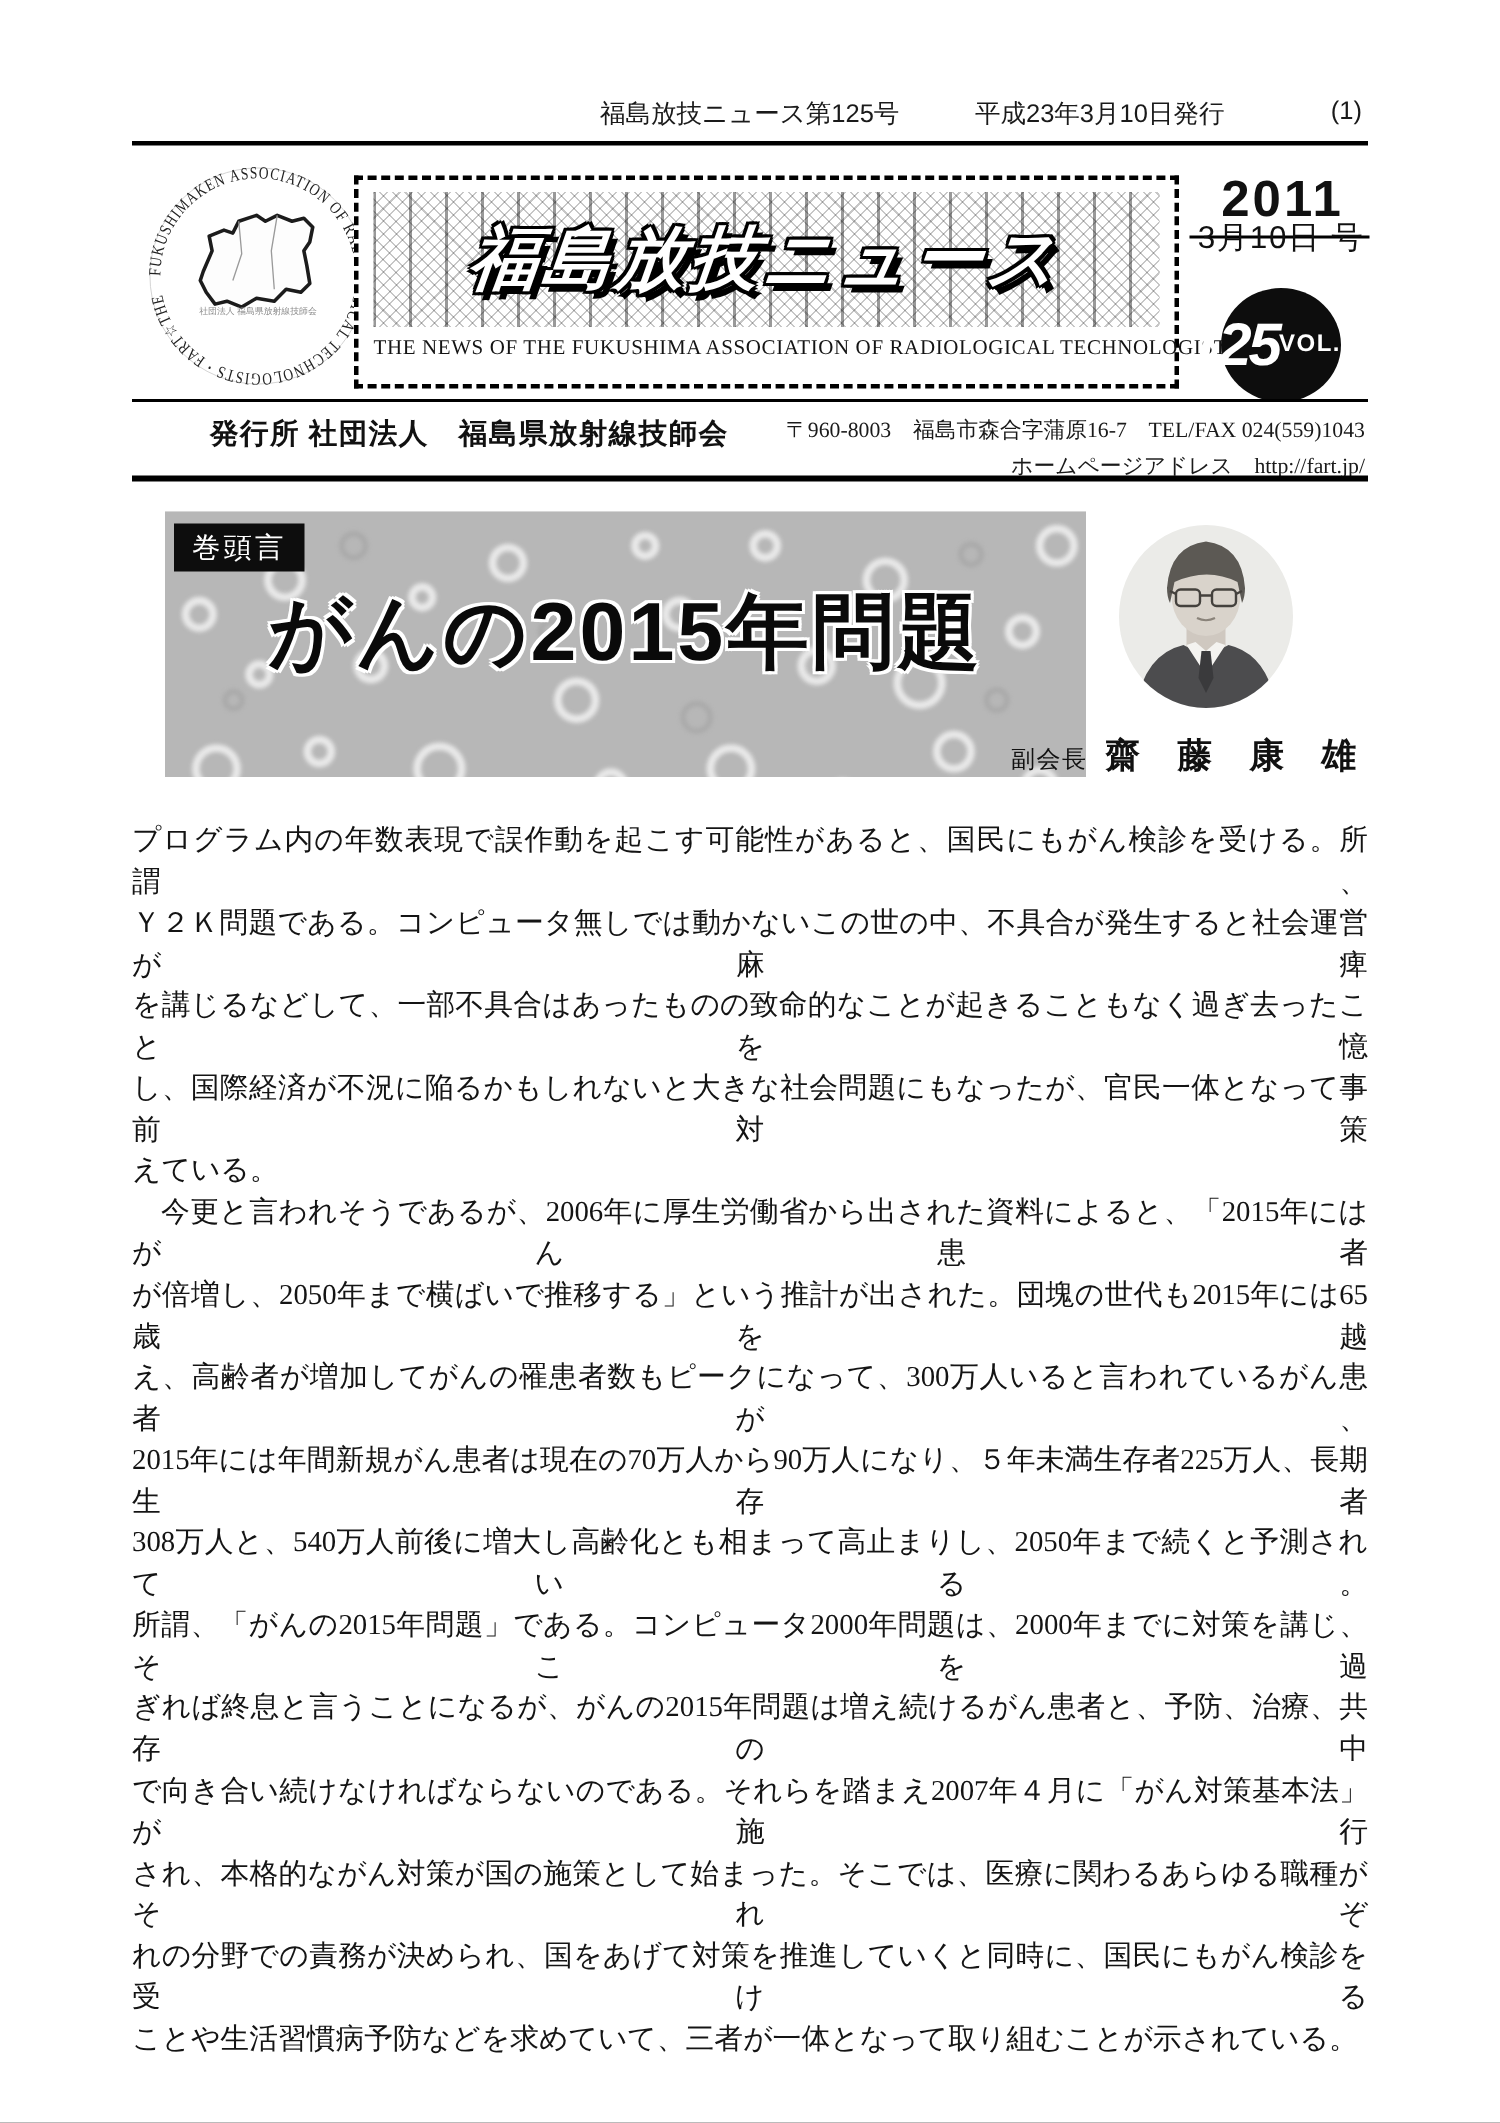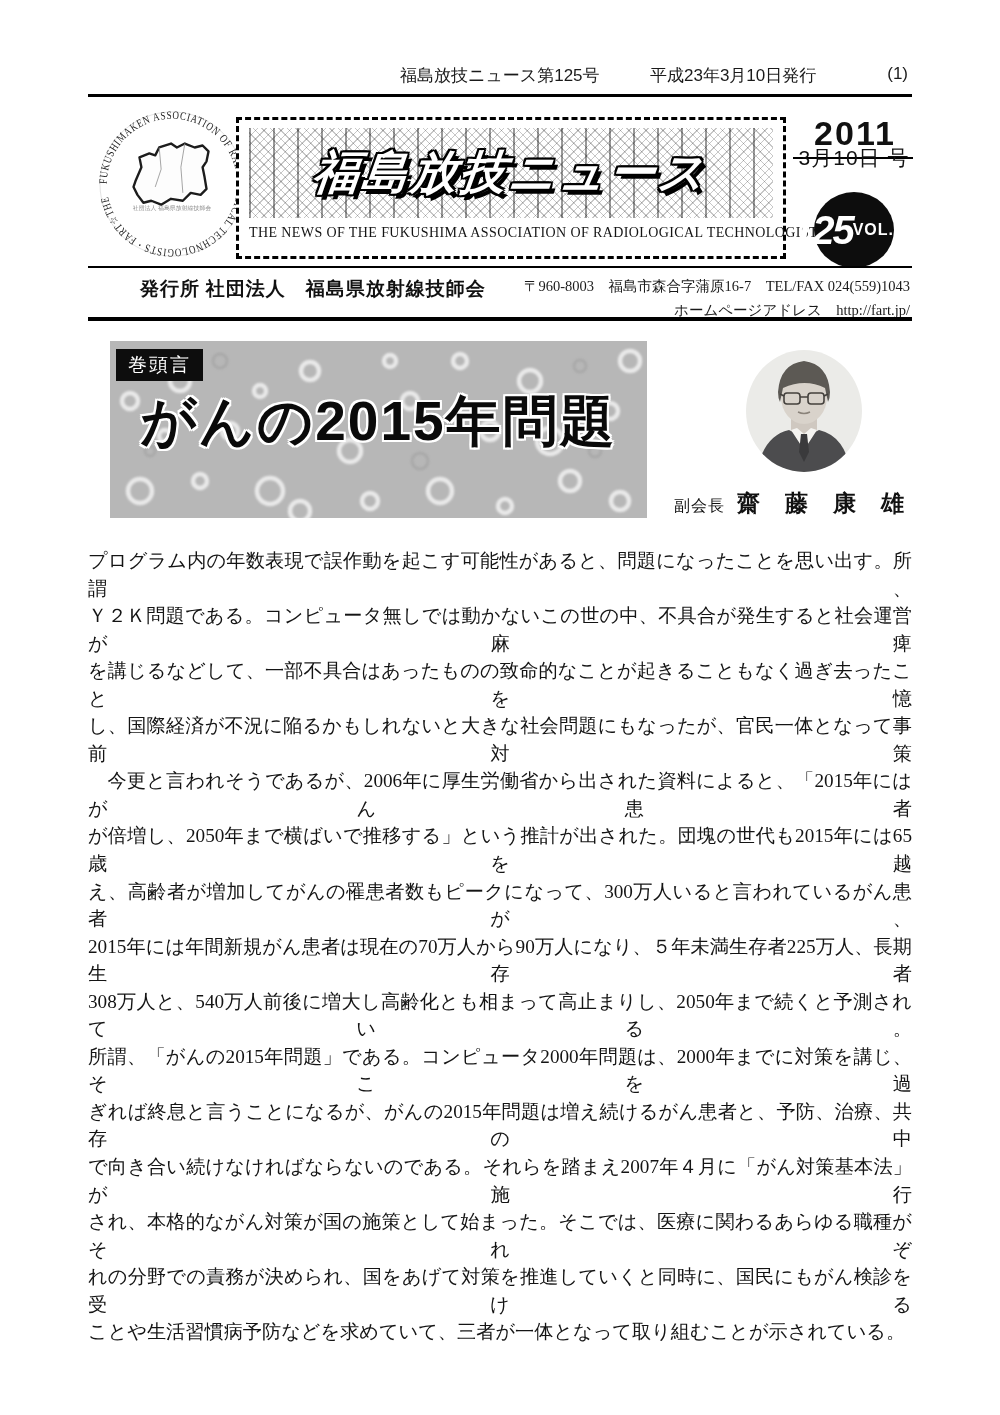--- a/index.html
+++ b/index.html
@@ -63,21 +63,21 @@
   .vol-label  { font-size:16px; font-weight:700; letter-spacing:1px; margin-top:0px; }
 
   
   .pub-issuer { position:absolute; left:140px; top:276px; font-size:19px; letter-spacing:1px;
     font-family:"Liberation Serif", serif; font-weight:700; }
   .pub-right  { position:absolute; right:90px; top:277px; width:430px; text-align:right;
     font-family:"Liberation Serif", serif; font-size:14.5px; color:#1a1a1a; }
   .pub-right .homepage { margin-top:5px; }
 
   
-  .banner { position:absolute; left:110px; top:341px; width:537px; height:177px;
+  .banner { position:absolute; left:110px; top:341px; width:614px; height:177px;
     background:#b7b7b7; overflow:hidden; }
   .banner svg.cells { position:absolute; inset:0; }
   .section-label { position:absolute; top:8px; left:6px; background:#0d0d0d; color:#fff;
     font-size:19px; letter-spacing:2px; padding:3px 12px; }
   .article-title { position:absolute; top:44px; left:0; right:0; text-align:center;
     font-size:55px; font-weight:900; letter-spacing:2px; color:#0a0a0a; white-space:nowrap;
     text-shadow:
       -2px -2px 0 #fff, 2px -2px 0 #fff, -2px 2px 0 #fff, 2px 2px 0 #fff,
       0 -2px 0 #fff, 0 2px 0 #fff, -2px 0 0 #fff, 2px 0 0 #fff; }
 
@@ -215,24 +215,25 @@
     </g>
   </svg>
 
   <div class="caption">
     <span class="role">副会長</span>
     <span class="name">齋　藤　康　雄</span>
   </div>
 
   <div class="article-body">
       <div>
-        <div class="line">プログラム内の年数表現で誤作動を起こす可能性があると、問題になったことを思い出す。所謂、</div>
+        <div class="line">プログラム内の年数表現で誤作動を起こす可能性があると、国民にもがん検診を受ける。所謂、</div>
         <div class="line">Ｙ２Ｋ問題である。コンピュータ無しでは動かないこの世の中、不具合が発生すると社会運営が麻痺</div>
         <div class="line">を講じるなどして、一部不具合はあったものの致命的なことが起きることもなく過ぎ去ったことを憶</div>
         <div class="line">し、国際経済が不況に陥るかもしれないと大きな社会問題にもなったが、官民一体となって事前対策</div>
+        <div class="line end">えている。</div>
       </div>
       <div>
         <div class="line">　今更と言われそうであるが、2006年に厚生労働省から出された資料によると、「2015年にはがん患者</div>
         <div class="line">が倍増し、2050年まで横ばいで推移する」という推計が出された。団塊の世代も2015年には65歳を越</div>
         <div class="line">え、高齢者が増加してがんの罹患者数もピークになって、300万人いると言われているがん患者が、</div>
         <div class="line">2015年には年間新規がん患者は現在の70万人から90万人になり、５年未満生存者225万人、長期生存者</div>
         <div class="line">308万人と、540万人前後に増大し高齢化とも相まって高止まりし、2050年まで続くと予測されている。</div>
         <div class="line">所謂、「がんの2015年問題」である。コンピュータ2000年問題は、2000年までに対策を講じ、そこを過</div>
         <div class="line">ぎれば終息と言うことになるが、がんの2015年問題は増え続けるがん患者と、予防、治療、共存の中</div>
         <div class="line">で向き合い続けなければならないのである。それらを踏まえ2007年４月に「がん対策基本法」が施行</div>

